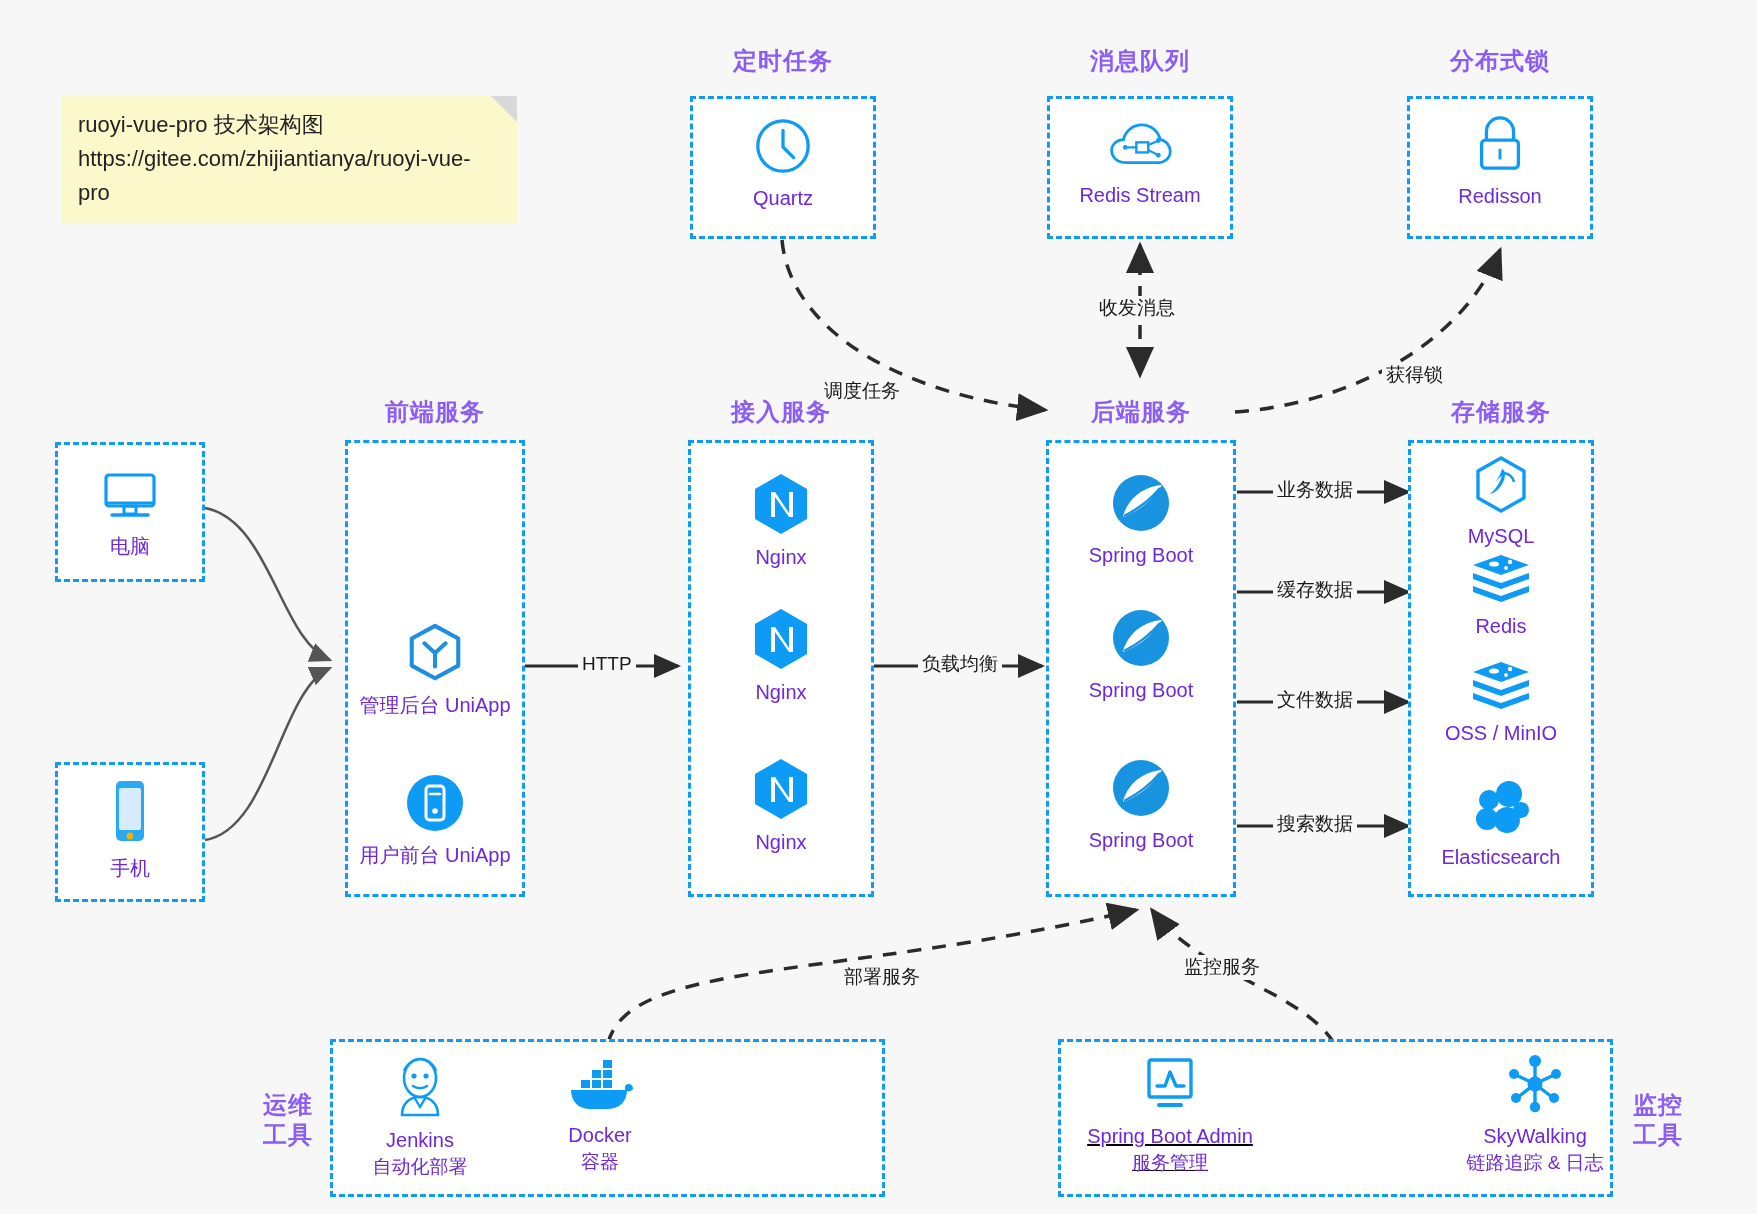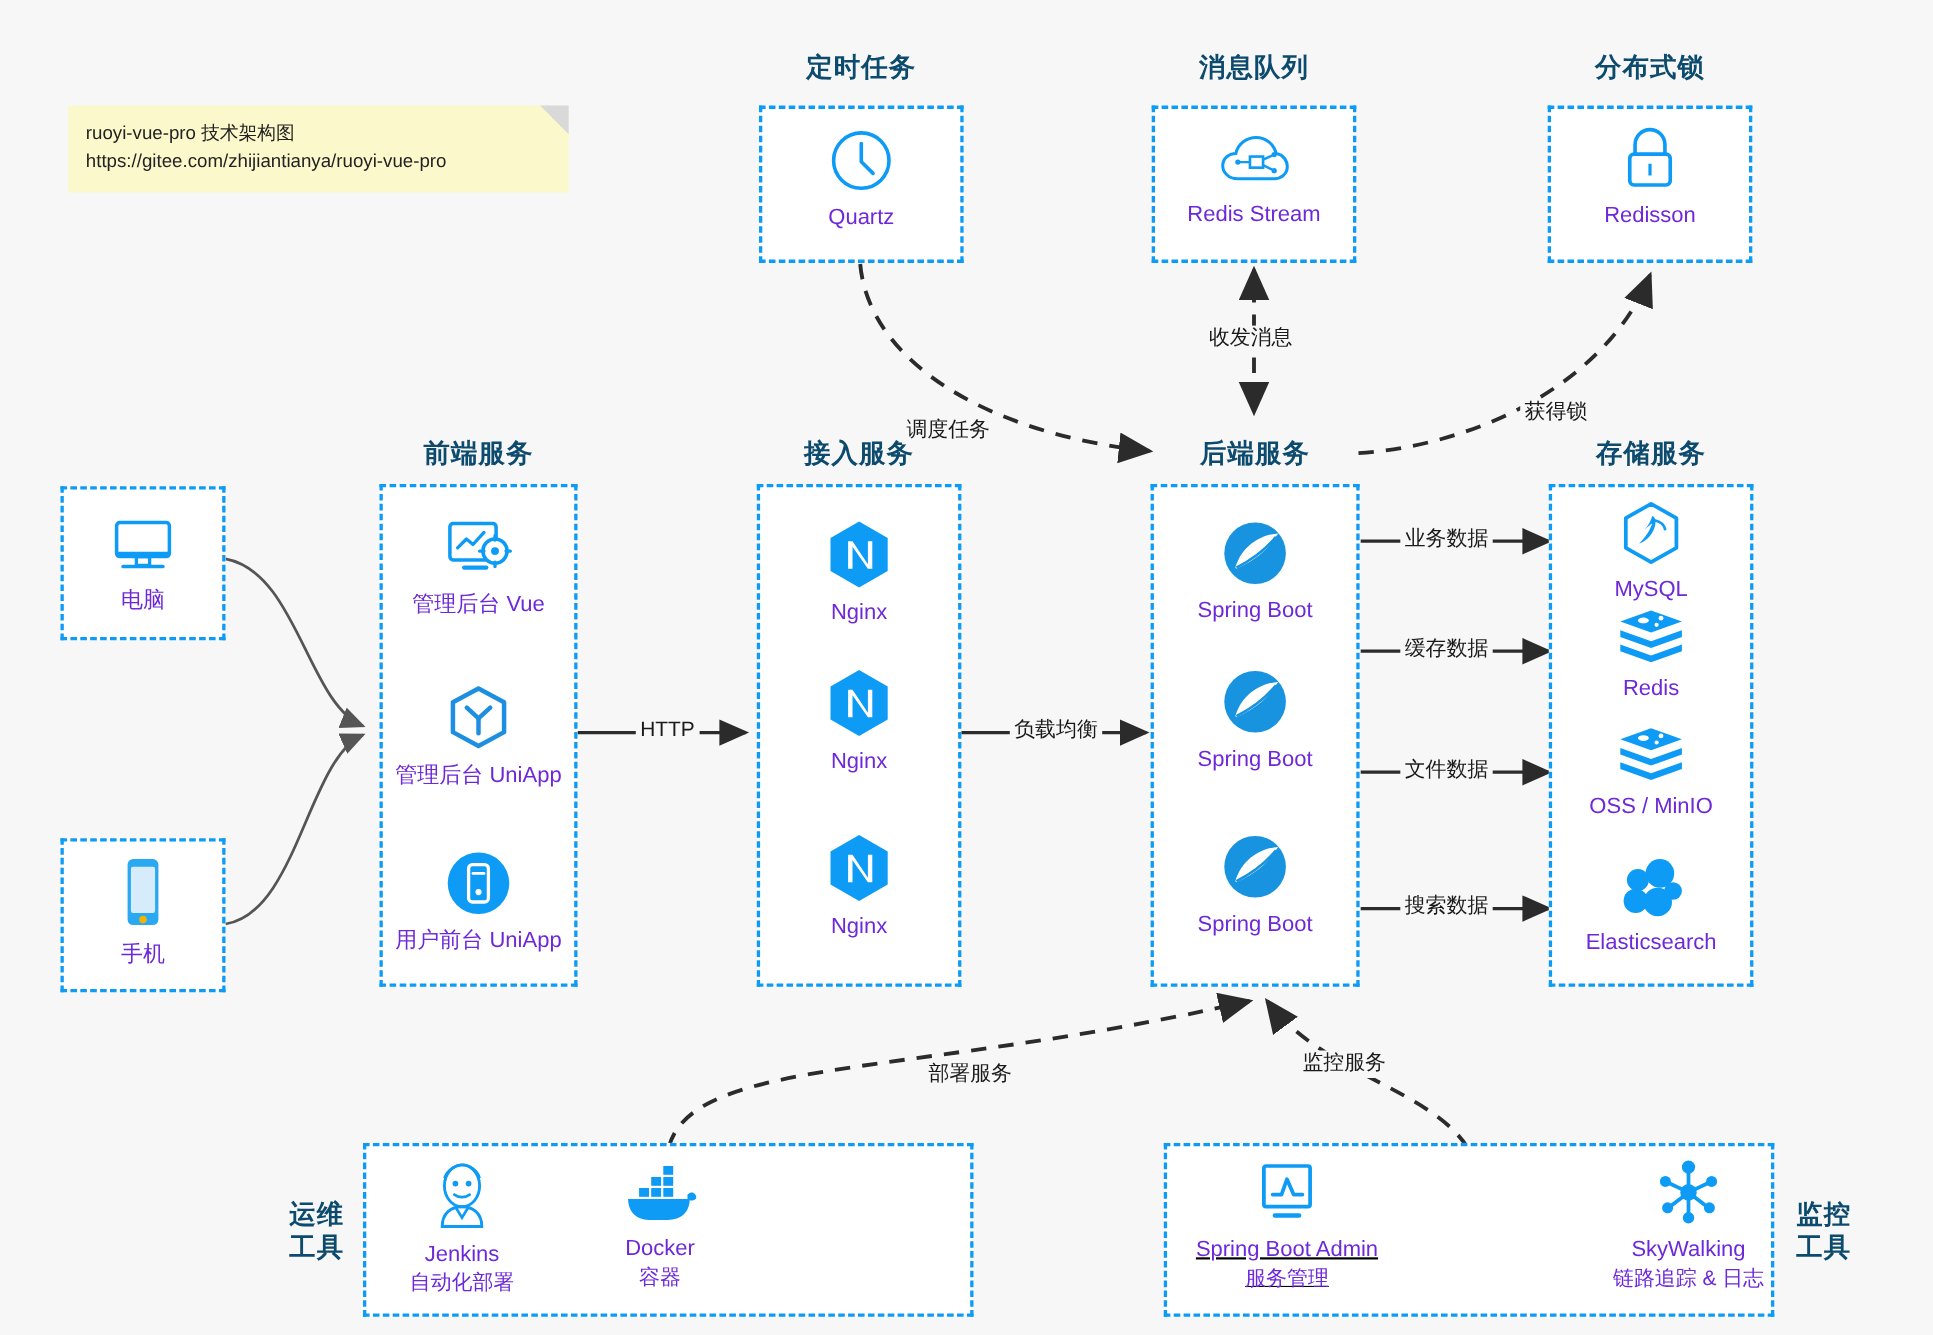--- a/index.html
+++ b/index.html
@@ -16,35 +16,35 @@
     position: absolute; left: 0; top: 0;
     width: 1757px; height: 1214px;
     pointer-events: none;
     z-index: 1;
   }
 
   .note {
     position: absolute;
     background: #fbf8cc;
     padding: 12px 32px 14px 16px;
-    font-size: 17px;
+    font-size: 22px;
     color: #222;
     line-height: 1.55;
     z-index: 3;
   }
   .note .dogear {
     position: absolute; right: 0; top: 0;
     width: 0; height: 0;
     border-top: 26px solid #d9d9d9;
     border-left: 26px solid transparent;
   }
 
   .group-label {
     position: absolute;
-    color: #0c4a6e;
+    color: #8b5cf6;
     font-weight: bold;
     font-size: 24px;
     letter-spacing: 1px;
     white-space: nowrap;
     z-index: 3;
     text-align: center;
   }
   .group-label.side {
     line-height: 1.25;
     font-size: 24px;
@@ -199,38 +199,20 @@
         <rect x="12" y="11" width="22" height="42" rx="2" fill="#d6ecfb"></rect>
         <circle cx="23" cy="59" r="3.4" fill="#f5b301"></circle>
       </svg>
     </span>
     <span class="cap">手机</span>
   </div>
 
   <div class="group-label" style="left:345px; top:396px; width:180px;">前端服务</div>
   <div class="dbox" style="left:345px; top:440px; width:180px; height:457px;"></div>
 
-  <div class="cell" style="left:345px; top:470px; width:180px;">
-    <span class="ico">
-      <svg width="66" height="58" viewBox="0 0 66 58">
-        <rect x="7" y="6" width="42" height="33" rx="3" fill="none" stroke="#0d9bf5" stroke-width="3.2"></rect>
-        <path d="M14 28 L22 20 L28 25 L38 14" fill="none" stroke="#0d9bf5" stroke-width="3" stroke-linecap="round" stroke-linejoin="round"></path>
-        <line x1="20" y1="46" x2="40" y2="46" stroke="#0d9bf5" stroke-width="4" stroke-linecap="round"></line>
-        <circle cx="48" cy="31" r="11" fill="#ffffff" stroke="#0d9bf5" stroke-width="3.2"></circle>
-        <circle cx="48" cy="31" r="3.6" fill="#0d9bf5"></circle>
-        <g stroke="#0d9bf5" stroke-width="3" stroke-linecap="round">
-          <line x1="48" y1="17" x2="48" y2="21"></line>
-            <line x1="48" y1="41" x2="48" y2="45"></line>
-          <line x1="34" y1="31" x2="38" y2="31"></line>
-            <line x1="58" y1="31" x2="62" y2="31"></line>
-        </g>
-      </svg>
-    </span>
-    <span class="cap">管理后台 Vue</span>
-  </div>
 
   <div class="cell" style="left:345px; top:622px; width:180px;">
     <span class="ico">
       <svg width="60" height="62" viewBox="0 0 60 64">
         <path d="M30 4 L54 17 L54 45 L30 58 L6 45 L6 17 Z" fill="none" stroke="#1e8fe0" stroke-width="4.2" stroke-linejoin="round"></path>
         <path d="M19 22 L30 32 L41 22" fill="none" stroke="#1e8fe0" stroke-width="4.2" stroke-linecap="round" stroke-linejoin="round"></path>
         <line x1="30" y1="32" x2="30" y2="46" stroke="#1e8fe0" stroke-width="4.2" stroke-linecap="round"></line>
       </svg>
     </span>
     <span class="cap">管理后台 UniApp</span>

